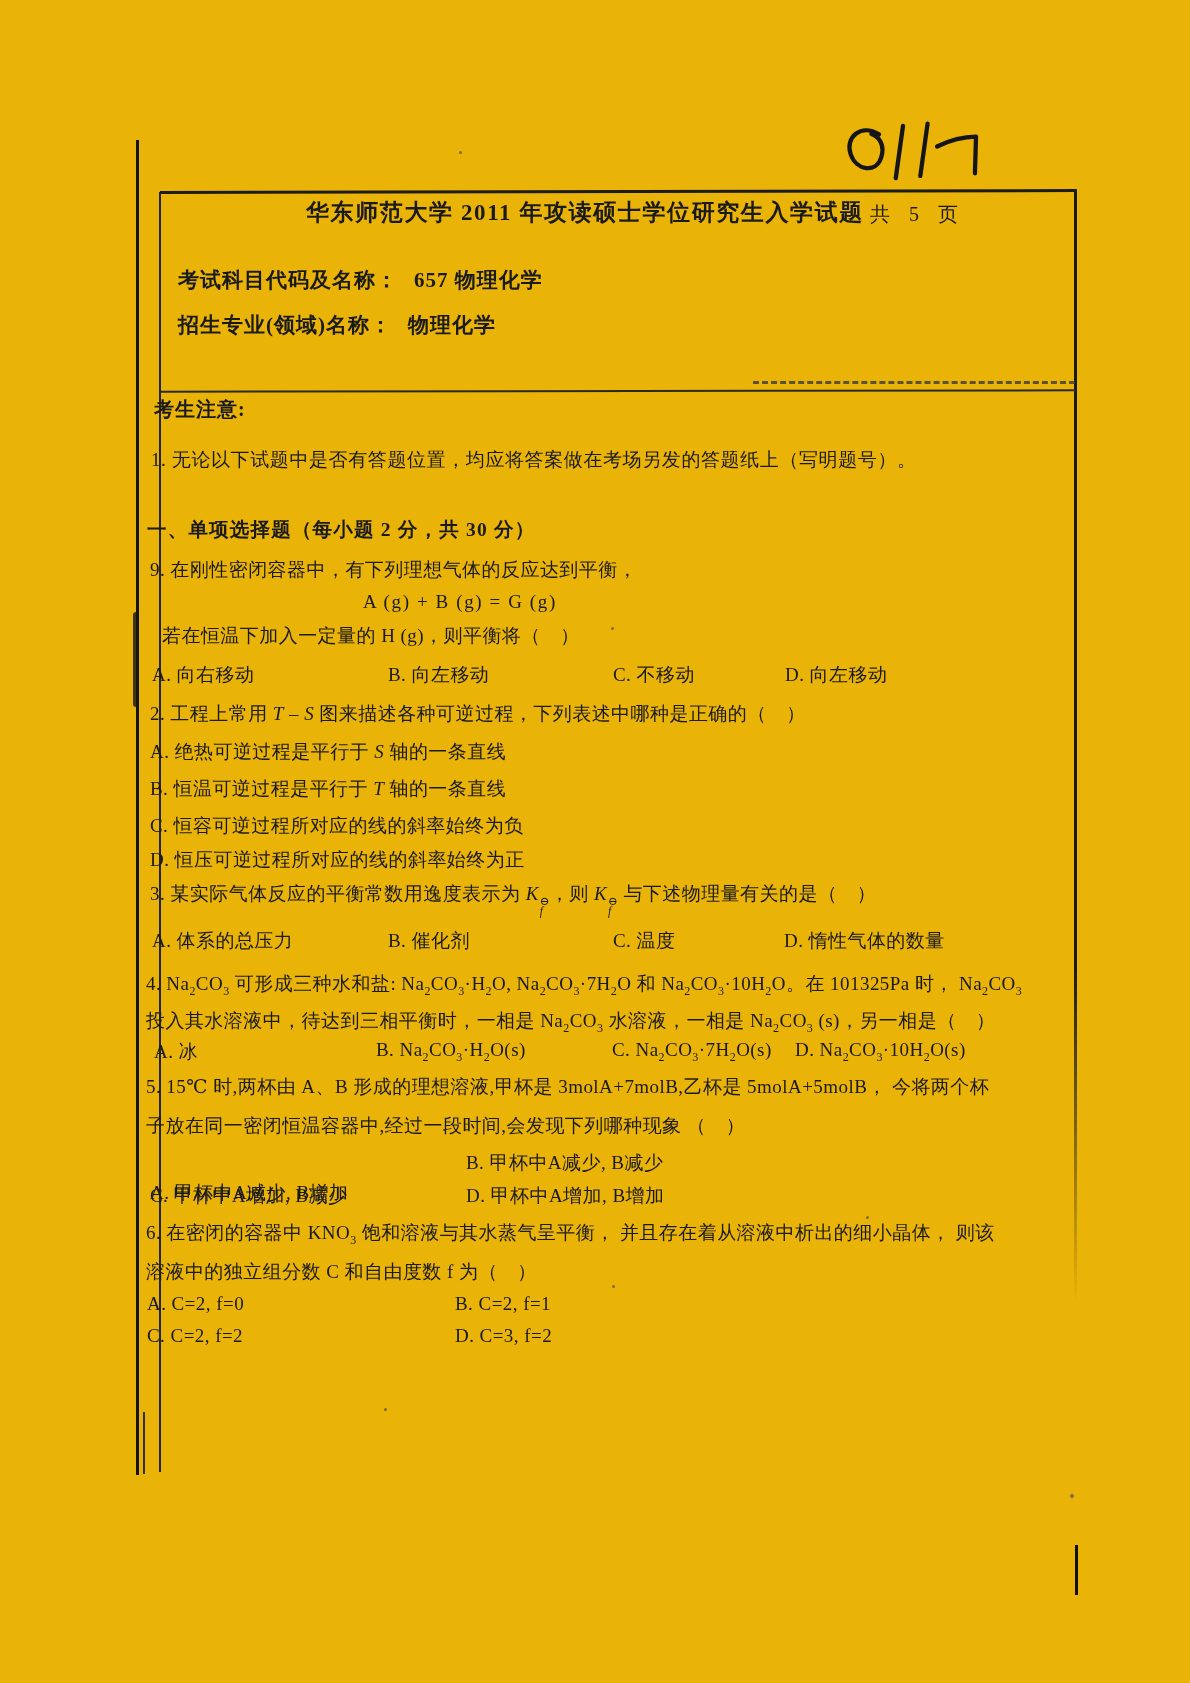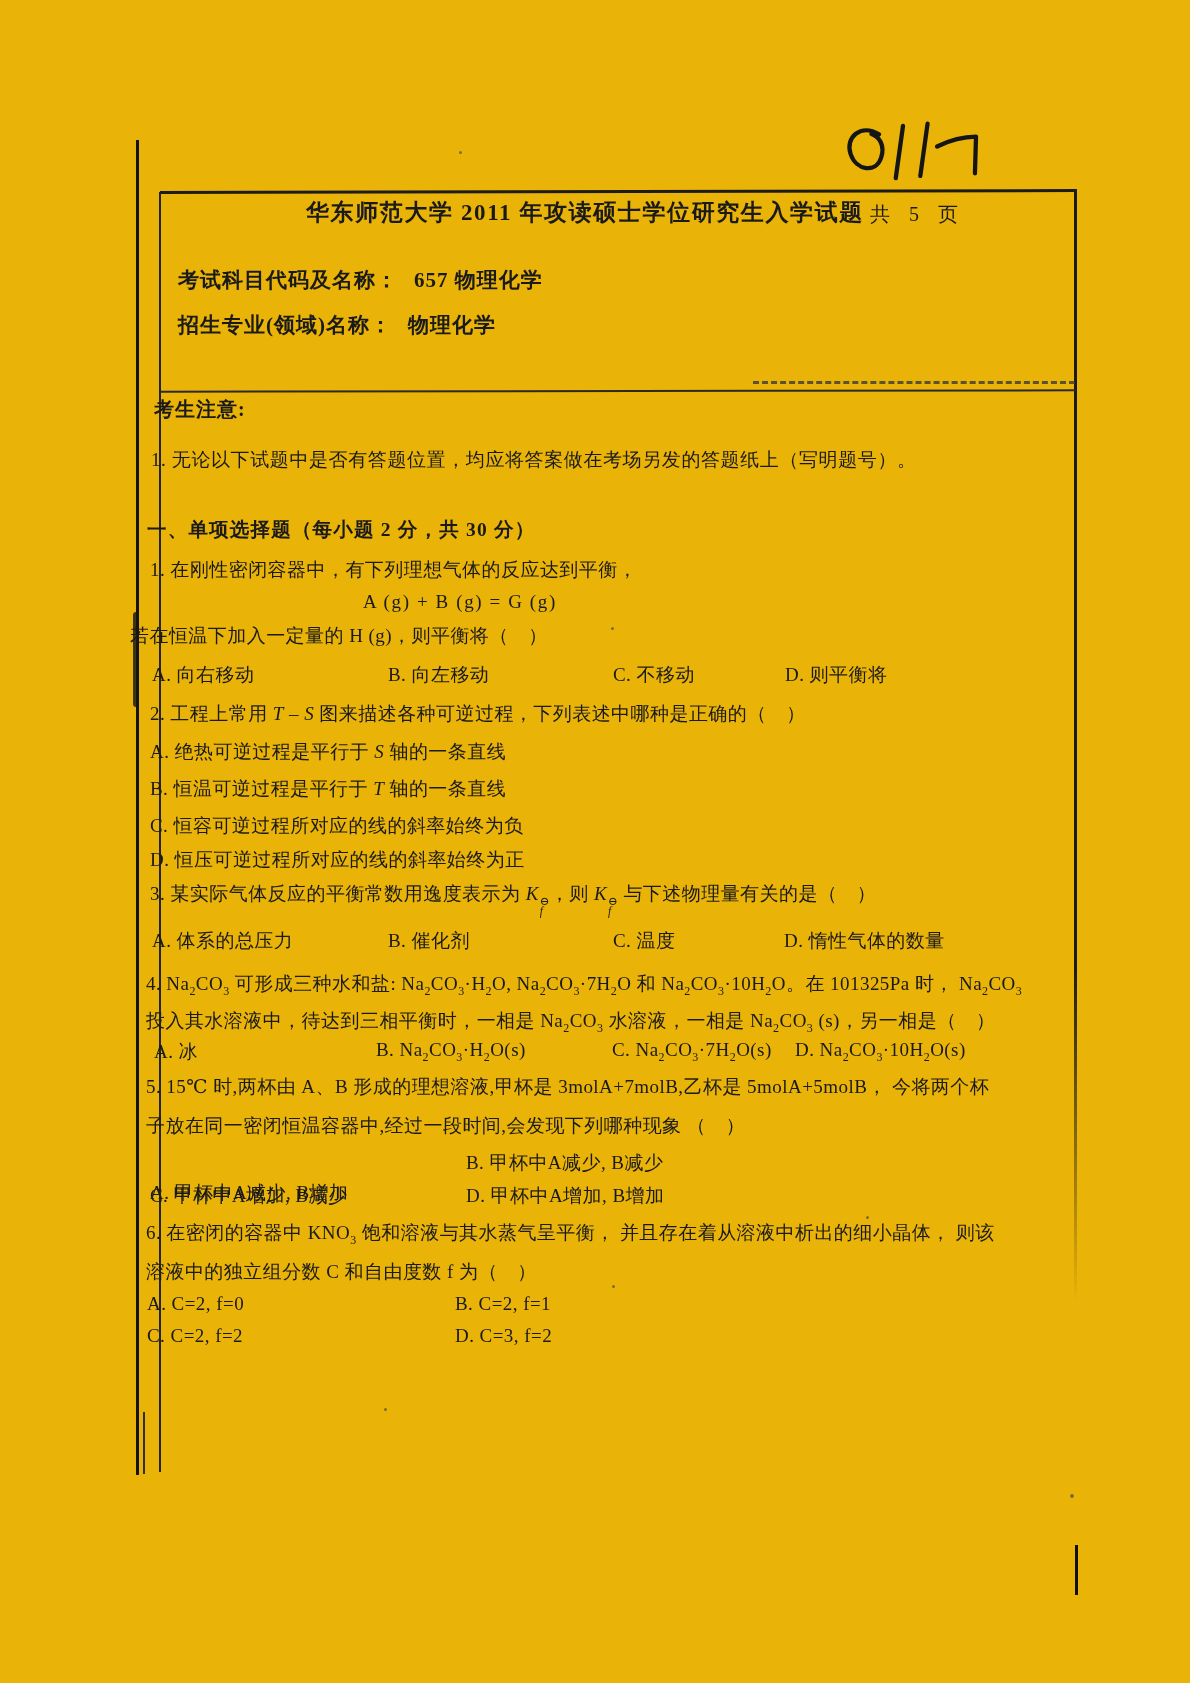--- a/index.html
+++ b/index.html
@@ -81,27 +81,27 @@
   <div class="hrow major">
     <span class="lbl">招生专业(领域)名称：</span><span class="val">物理化学</span>
   </div>
 
   <div class="notice-heading">考生注意:</div>
   <div class="notice-item n1">1.  无论以下试题中是否有答题位置，均应将答案做在考场另发的答题纸上（写明题号）。</div>
 
   <div class="section-heading">一、单项选择题（每小题 2 分，共 30 分）</div>
 
   <div id="questions">
-      <div class="tl stem" style="left: 150px; top: 557px;">1.  在刚性密闭容器中，有下列理想气体的反应达到平衡，</div>
+      <div class="tl stem" style="left: 150px; top: 557px;">9.  在刚性密闭容器中，有下列理想气体的反应达到平衡，</div>
       <div class="tl equation" style="left: 363px; top: 591px;">A (g) + B (g) = G (g)</div>
-      <div class="tl stem" style="left: 130px; top: 623px;">若在恒温下加入一定量的 H (g)，则平衡将（　）</div>
+      <div class="tl stem" style="left: 162px; top: 623px;">若在恒温下加入一定量的 H (g)，则平衡将（　）</div>
       <div class="tl option" style="left: 152px; top: 662px;">A.  向右移动</div>
       <div class="tl option" style="left: 388px; top: 662px;">B.  向左移动</div>
       <div class="tl option" style="left: 613px; top: 662px;">C.  不移动</div>
-      <div class="tl option" style="left: 785px; top: 662px;">D.  则平衡将</div>
+      <div class="tl option" style="left: 785px; top: 662px;">D.  向左移动</div>
       <div class="tl stem" style="left: 150px; top: 701px;">2.  工程上常用 <i>T</i> – <i>S</i> 图来描述各种可逆过程，下列表述中哪种是正确的（　）</div>
       <div class="tl option" style="left: 150px; top: 739px;">A.  绝热可逆过程是平行于 <i>S</i> 轴的一条直线</div>
       <div class="tl option" style="left: 150px; top: 776px;">B.  恒温可逆过程是平行于 <i>T</i> 轴的一条直线</div>
       <div class="tl option" style="left: 150px; top: 813px;">C.  恒容可逆过程所对应的线的斜率始终为负</div>
       <div class="tl option" style="left: 150px; top: 847px;">D.  恒压可逆过程所对应的线的斜率始终为正</div>
       <div class="tl stem" style="left: 150px; top: 881px;">3.  某实际气体反应的平衡常数用逸度表示为 <i>K</i><span class="kst">
           <span>⊖</span>
           <span><i>f</i></span>
         </span>，则 <i>K</i><span class="kst">
           <span>⊖</span>

